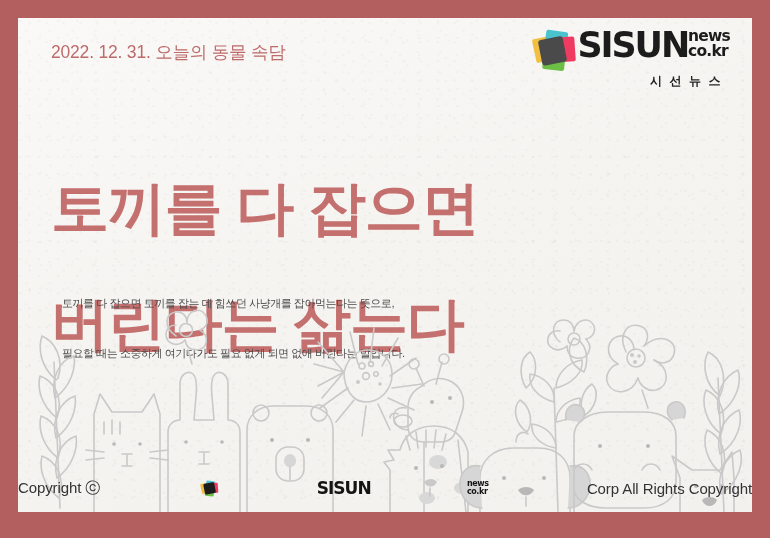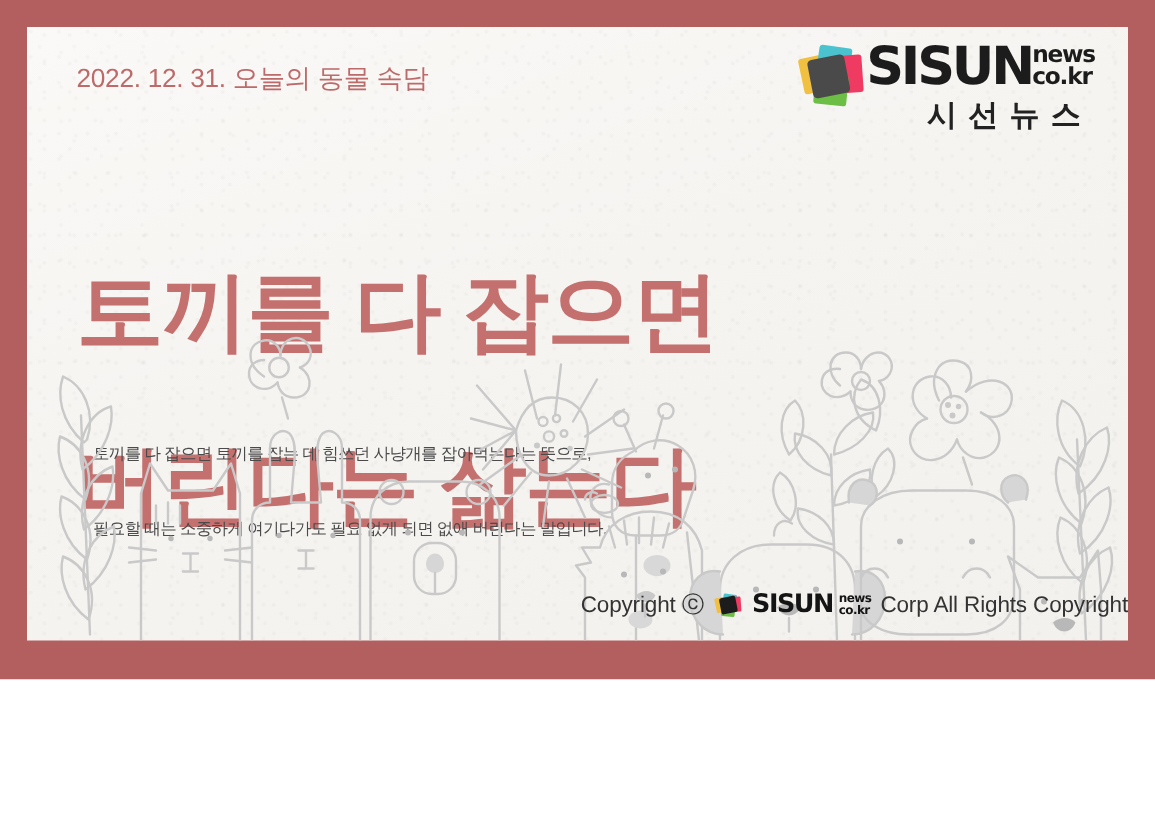--- a/index.html
+++ b/index.html
@@ -8,21 +8,21 @@
     padding: 0;
     background: #ffffff;
   }
   body {
     font-family: "Liberation Sans", "DejaVu Sans", sans-serif;
   }
 
   .card {
     position: relative;
     width: 770px;
-    height: 453px;
+    height: 538px;
     box-sizing: border-box;
     background: #b35f5f;
     overflow: hidden;
   }
 
   
   .paper {
     position: absolute;
     left: 18px;
     top: 18px;
@@ -87,22 +87,22 @@
   }
   .logo-news, .logo-cokr {
     font-family: "DejaVu Sans", "Liberation Sans", sans-serif;
     font-weight: bold;
     font-size: 15.5px;
     line-height: 15px;
     letter-spacing: -0.8px;
     color: #1c1c1c;
   }
   .logo-kor {
-    margin-top: 1px;
-    font-size: 20px;
+    margin-top: 11px;
+    font-size: 12px;
     font-weight: bold;
     letter-spacing: 7.5px;
     color: #222222;
     align-self: flex-end;
     padding-right: 2px;
   }
 
   
   .headline {
     position: absolute;
@@ -144,21 +144,21 @@
   }
 
   
   .footer {
     position: absolute;
     left: 0;
     right: 0;
     bottom: 14px;
     display: flex;
     align-items: center;
-    justify-content: flex-end;
+    justify-content: space-between;
     gap: 4px;
     font-size: 15px;
     color: #333333;
     letter-spacing: -0.1px;
   }
   .footer-logo-mark {
     position: relative;
     width: 20px;
     height: 17px;
     flex: none;

